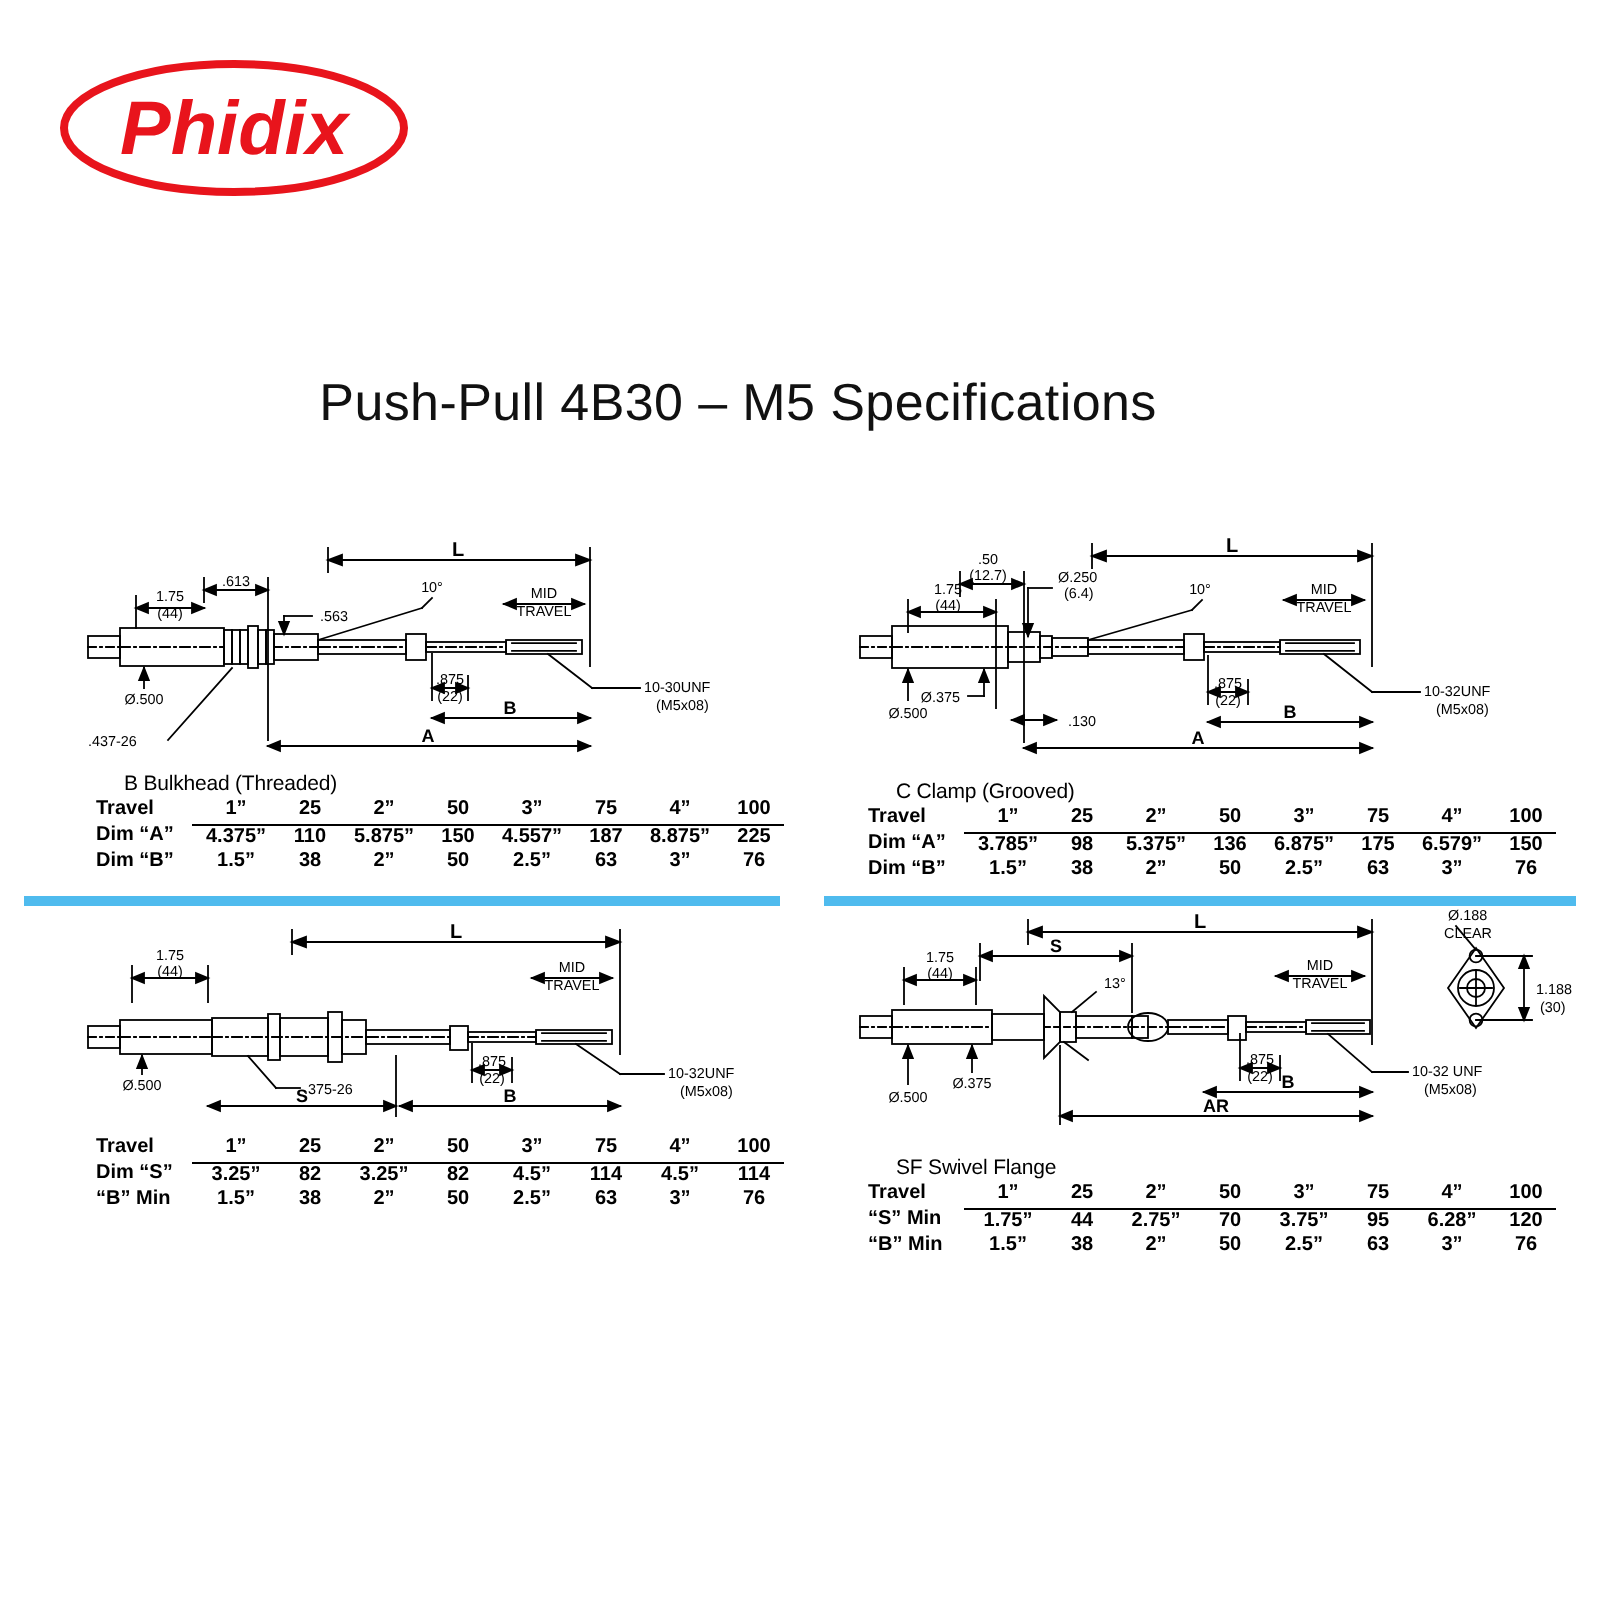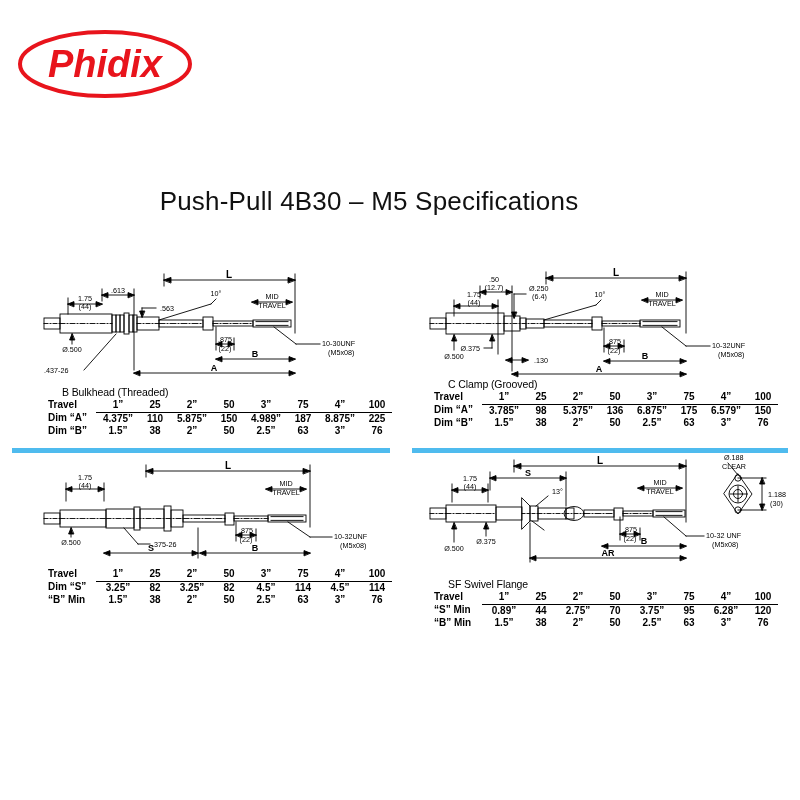--- a/index.html
+++ b/index.html
@@ -5,21 +5,21 @@
 <style>
   html,body{margin:0;padding:0;}
   body{
     width:800px;height:800px;background:#ffffff;
     font-family:"Liberation Sans", sans-serif;
     color:#000;overflow:hidden;position:relative;
   }
   .page{position:relative;width:800px;height:800px;}
 
   
-  .logo{position:absolute;left:16px;top:28px;width:178px;height:72px;}
+  .logo{position:absolute;left:28px;top:28px;width:178px;height:72px;}
   .logo svg{display:block;width:178px;height:72px;}
 
   
   .page-title{
     position:absolute;left:0;top:186px;width:738px;text-align:center;
     font-size:26px;font-weight:400;letter-spacing:0.2px;color:#111;
     font-family:"Liberation Sans", sans-serif;
   }
 
   
@@ -209,21 +209,21 @@
           <th>75</th>
           <th>4”</th>
           <th>100</th>
         </tr>
         <tr>
           <td class="rowlab">Dim “A”</td>
           <td>4.375”</td>
           <td>110</td>
           <td>5.875”</td>
           <td>150</td>
-          <td>4.989”</td>
+          <td>4.557”</td>
           <td>187</td>
           <td>8.875”</td>
           <td>225</td>
         </tr>
         <tr>
           <td class="rowlab">Dim “B”</td>
           <td>1.5”</td>
           <td>38</td>
           <td>2”</td>
           <td>50</td>
@@ -335,21 +335,21 @@
           <text x="190" y="86" text-anchor="middle">.875</text>
           <text x="190" y="94.5" text-anchor="middle">(22)</text>
           <text x="288" y="90" text-anchor="start">10-32UNF</text>
           <text x="294" y="99" text-anchor="start">(M5x08)</text>
           <text x="221" y="101" text-anchor="middle" font-size="9" font-weight="bold">B</text>
           <text x="175" y="114" text-anchor="middle" font-size="9" font-weight="bold">A</text>
         </g>
       </svg>
     </div>
 
-    <div class="spec" style="top:120px;">
+    <div class="spec" style="top:132px;">
       <div class="spec-title">C Clamp (Grooved)</div>
       <table class="spec-table">
         <colgroup>
             <col class="c-lab">
             <col class="c-in">
             <col class="c-mm">
             <col class="c-in">
             <col class="c-mm">
             <col class="c-in">
             <col class="c-mm">
@@ -672,21 +672,21 @@
           <th>25</th>
           <th>2”</th>
           <th>50</th>
           <th>3”</th>
           <th>75</th>
           <th>4”</th>
           <th>100</th>
         </tr>
         <tr>
           <td class="rowlab">“S” Min</td>
-          <td>0.89”</td>
+          <td>1.75”</td>
           <td>44</td>
           <td>2.75”</td>
           <td>70</td>
           <td>3.75”</td>
           <td>95</td>
           <td>6.28”</td>
           <td>120</td>
         </tr>
         <tr>
           <td class="rowlab">“B” Min</td>

